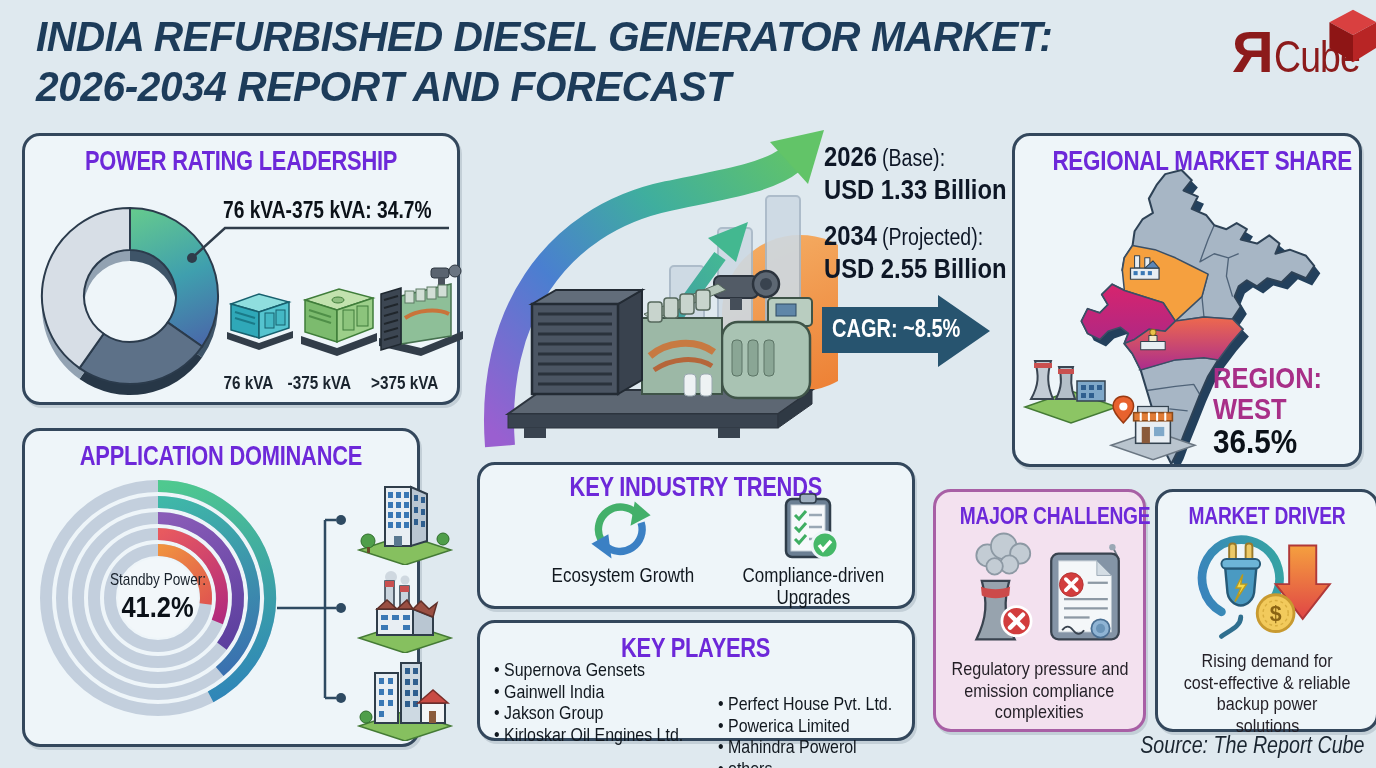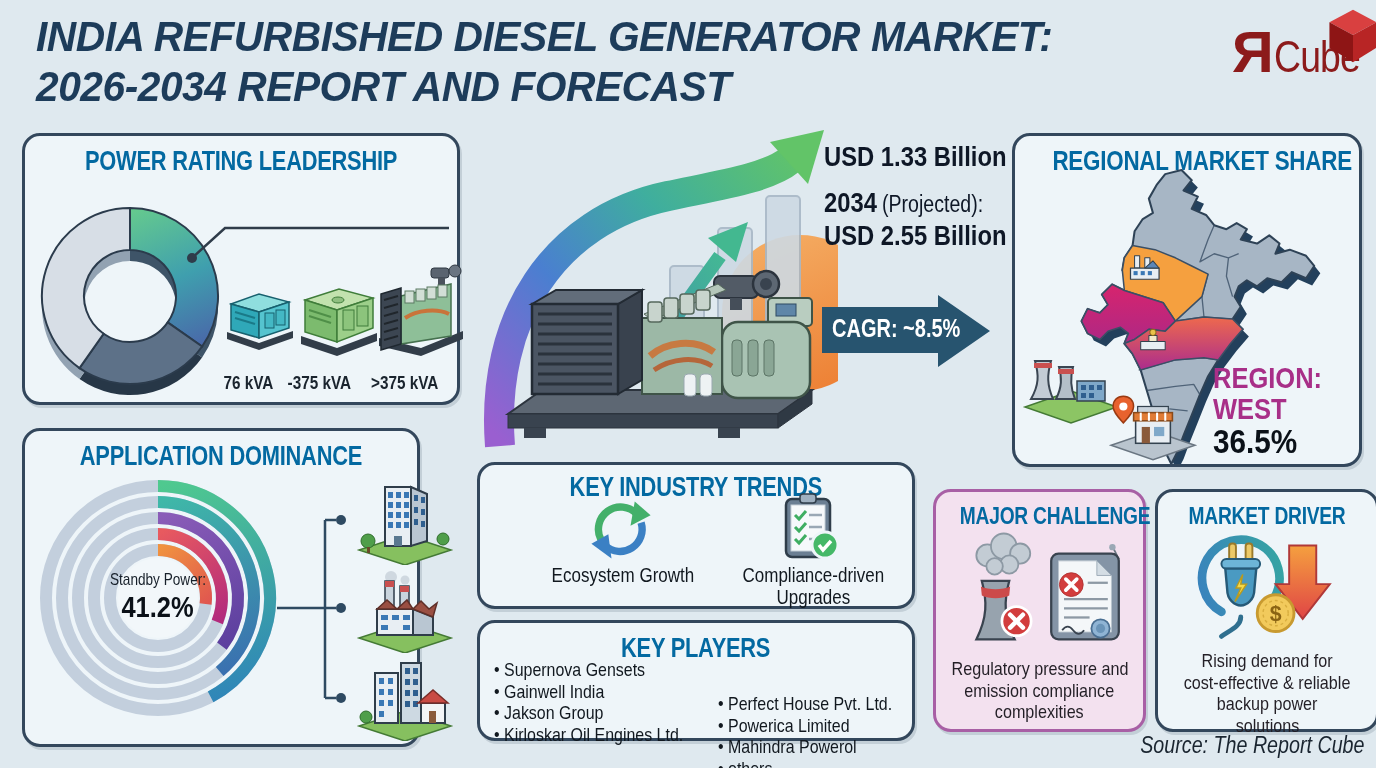--- a/index.html
+++ b/index.html
@@ -2,21 +2,21 @@
 <html><head>
 <meta charset="utf-8">
 <style>
   html,body{margin:0;padding:0;}
   body{width:1376px;height:768px;background:#dfe9ef;font-family:"Liberation Sans",sans-serif;
        position:relative;overflow:hidden;color:#10181f;}
   .abs{position:absolute;}
   .panel{position:absolute;background:#eef5f9;border:3px solid #33475c;border-radius:18px;
          box-sizing:border-box;box-shadow:2px 3px 0 rgba(30,50,70,.14);}
   .challenge{background:#f3e1ef;border-color:#a85fa5;}
-  h2.ptitle{margin:9px 0 0;text-align:center;font-size:28px;font-weight:bold;color:#0369a1;
+  h2.ptitle{margin:9px 0 0;text-align:center;font-size:28px;font-weight:bold;color:#6d28d9;
             white-space:nowrap;letter-spacing:-.3px;}
   h2.ptitle.sm{font-size:24px;margin-top:10px;}
   .cx{display:inline-block;transform:scaleX(var(--sx,.8));transform-origin:center;white-space:nowrap;}
   .ol{transform-origin:left;}
   .or{transform-origin:right;}
   .main-title{left:36px;top:12px;font-style:italic;font-weight:bold;font-size:42px;line-height:1.2;
               color:#1d3c5a;letter-spacing:-.5px;transform:scaleX(.97);transform-origin:left top;white-space:nowrap;}
   .logo{left:1232px;top:22px;width:150px;height:70px;}
   .logo .lr{font-size:58px;font-weight:bold;color:#8c1b1b;line-height:60px;}
   .logo .lw{font-size:44px;color:#8c1b1b;line-height:60px;letter-spacing:-1px;}
@@ -77,20 +77,21 @@
     </g>
     <path d="M105,12 A88,88 0 0 1 177.1,150.5 L142.7,126.4 A46,46 0 0 0 105,54 Z" fill="url(#segA)" stroke="#2b3b4c" stroke-width="2"></path>
     <path d="M177.1,150.5 A88,88 0 0 1 54.5,172.1 L78.6,137.7 A46,46 0 0 0 142.7,126.4 Z" fill="#5d7188" stroke="#2b3b4c" stroke-width="2"></path>
     <path d="M54.5,172.1 A88,88 0 0 1 105,12 L105,54 A46,46 0 0 0 78.6,137.7 Z" fill="#d7dee6" stroke="#2b3b4c" stroke-width="2"></path>
   </svg>
 
   <svg class="abs" style="left:0;top:0" width="438" height="272" viewBox="0 0 438 272">
     <path d="M167,122 L200,92 L424,92" stroke="#2f3c4a" stroke-width="2.5" fill="none"></path>
     <circle cx="167" cy="122" r="5" fill="#2f3c4a"></circle>
   </svg>
+  <div class="abs callout"><span class="cx ol" style="--sx:.8">76 kVA-375 kVA: 34.7%</span></div>
 
   <svg class="abs" style="left:192px;top:120px" width="246" height="110" viewBox="0 0 246 110">
 
     <g>
       <polygon points="10,76 42,87 76,75 76,82 42,94 10,83" fill="#323d49"></polygon>
       <polygon points="14,48 42,38 72,46 42,56" fill="#8fdede" stroke="#17606e" stroke-width="1.5"></polygon>
       <polygon points="14,48 42,56 42,82 14,74" fill="#2fa8b8" stroke="#17606e" stroke-width="1.5"></polygon>
       <polygon points="42,56 72,46 72,72 42,82" fill="#55c4cf" stroke="#17606e" stroke-width="1.5"></polygon>
       <line x1="18" y1="56" x2="38" y2="62" stroke="#1a7a88" stroke-width="2"></line>
       <line x1="18" y1="62" x2="38" y2="68" stroke="#1a7a88" stroke-width="2"></line>
@@ -339,20 +340,21 @@
         <line x1="70" y1="236" x2="144" y2="236"></line>
       <line x1="70" y1="246" x2="144" y2="246"></line>
         <line x1="70" y1="256" x2="144" y2="256"></line>
       <line x1="70" y1="266" x2="144" y2="266"></line>
         <line x1="70" y1="276" x2="144" y2="276"></line>
     </g>
   </g>
 </svg>
 
 <div class="abs stats">
+  <div class="row"><span class="cx ol" style="--sx:.85"><span class="yr">2026</span><span class="lab">(Base):</span></span></div>
   <div class="row"><span class="cx ol val" style="--sx:.85">USD 1.33 Billion</span></div>
   <div class="row gap"><span class="cx ol" style="--sx:.85"><span class="yr">2034</span><span class="lab">(Projected):</span></span></div>
   <div class="row"><span class="cx ol val" style="--sx:.85">USD 2.55 Billion</span></div>
 </div>
 
 <svg class="abs" style="left:822px;top:293px" width="170" height="76" viewBox="0 0 170 76">
   <polygon points="0,14 116,14 116,2 168,38 116,74 116,60 0,60" fill="#27546f"></polygon>
 </svg>
 <div class="abs cagr-text"><span class="cx ol" style="--sx:.8">CAGR: ~8.5%</span></div>
 

